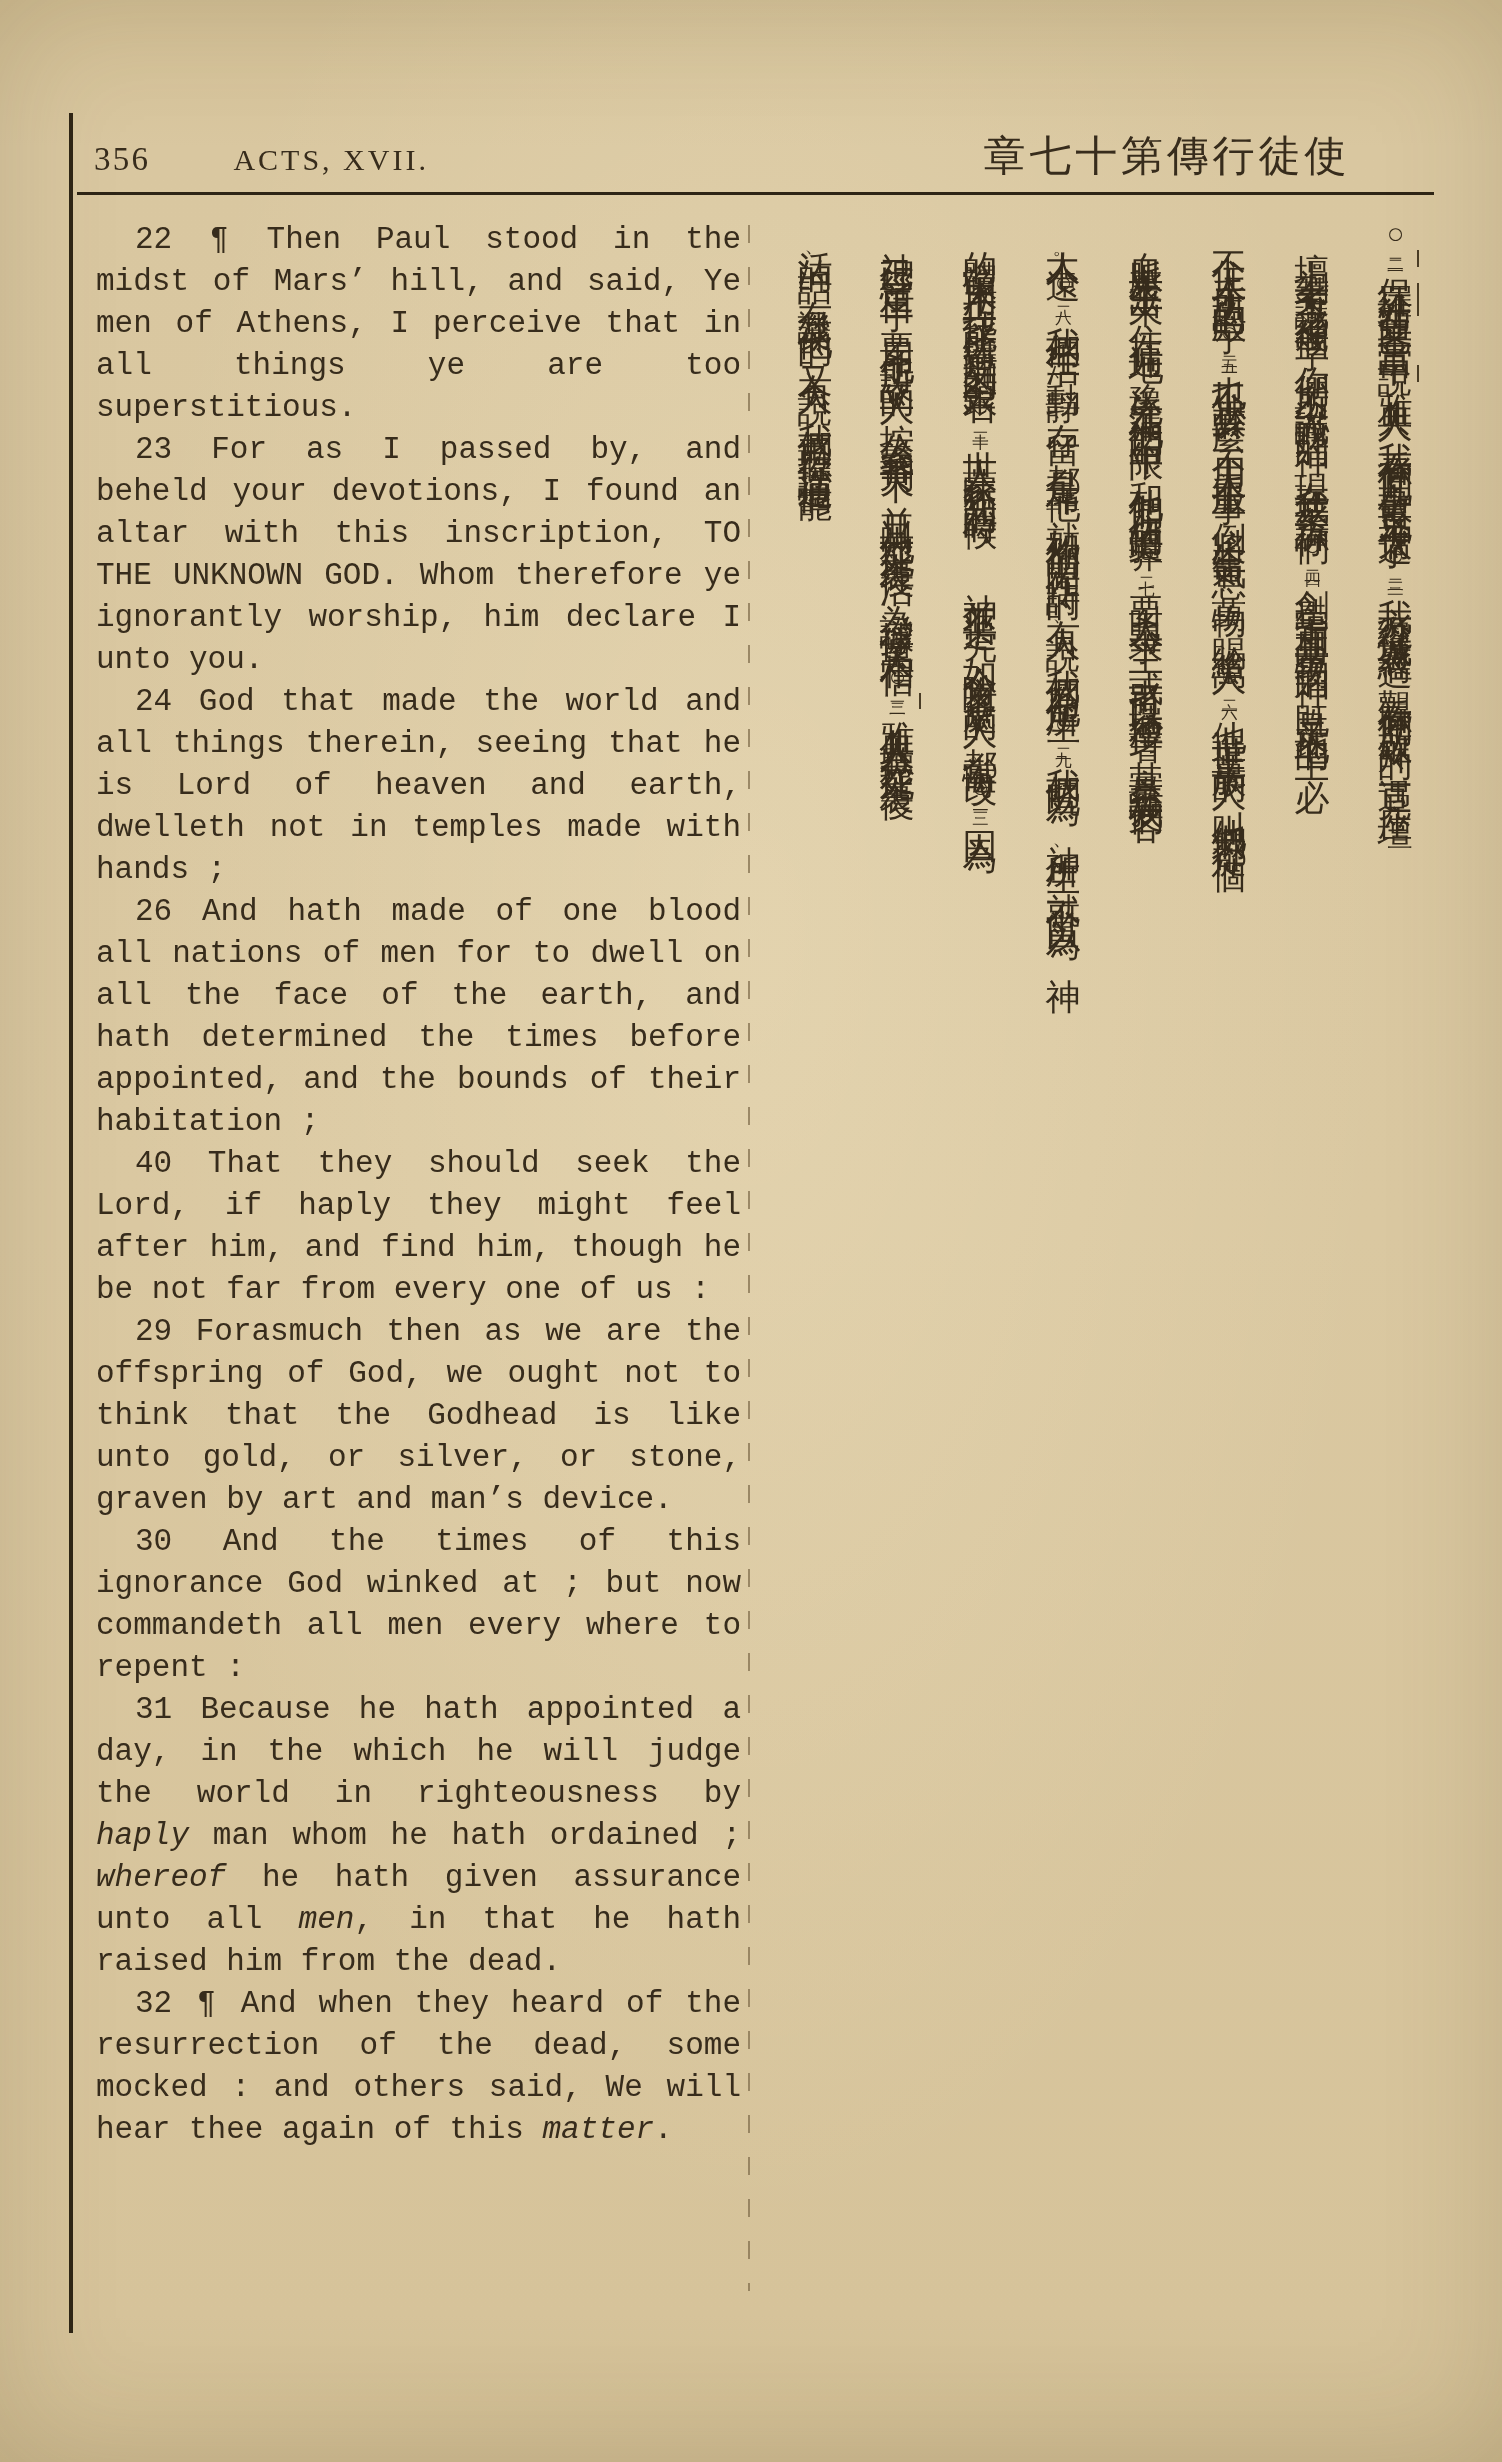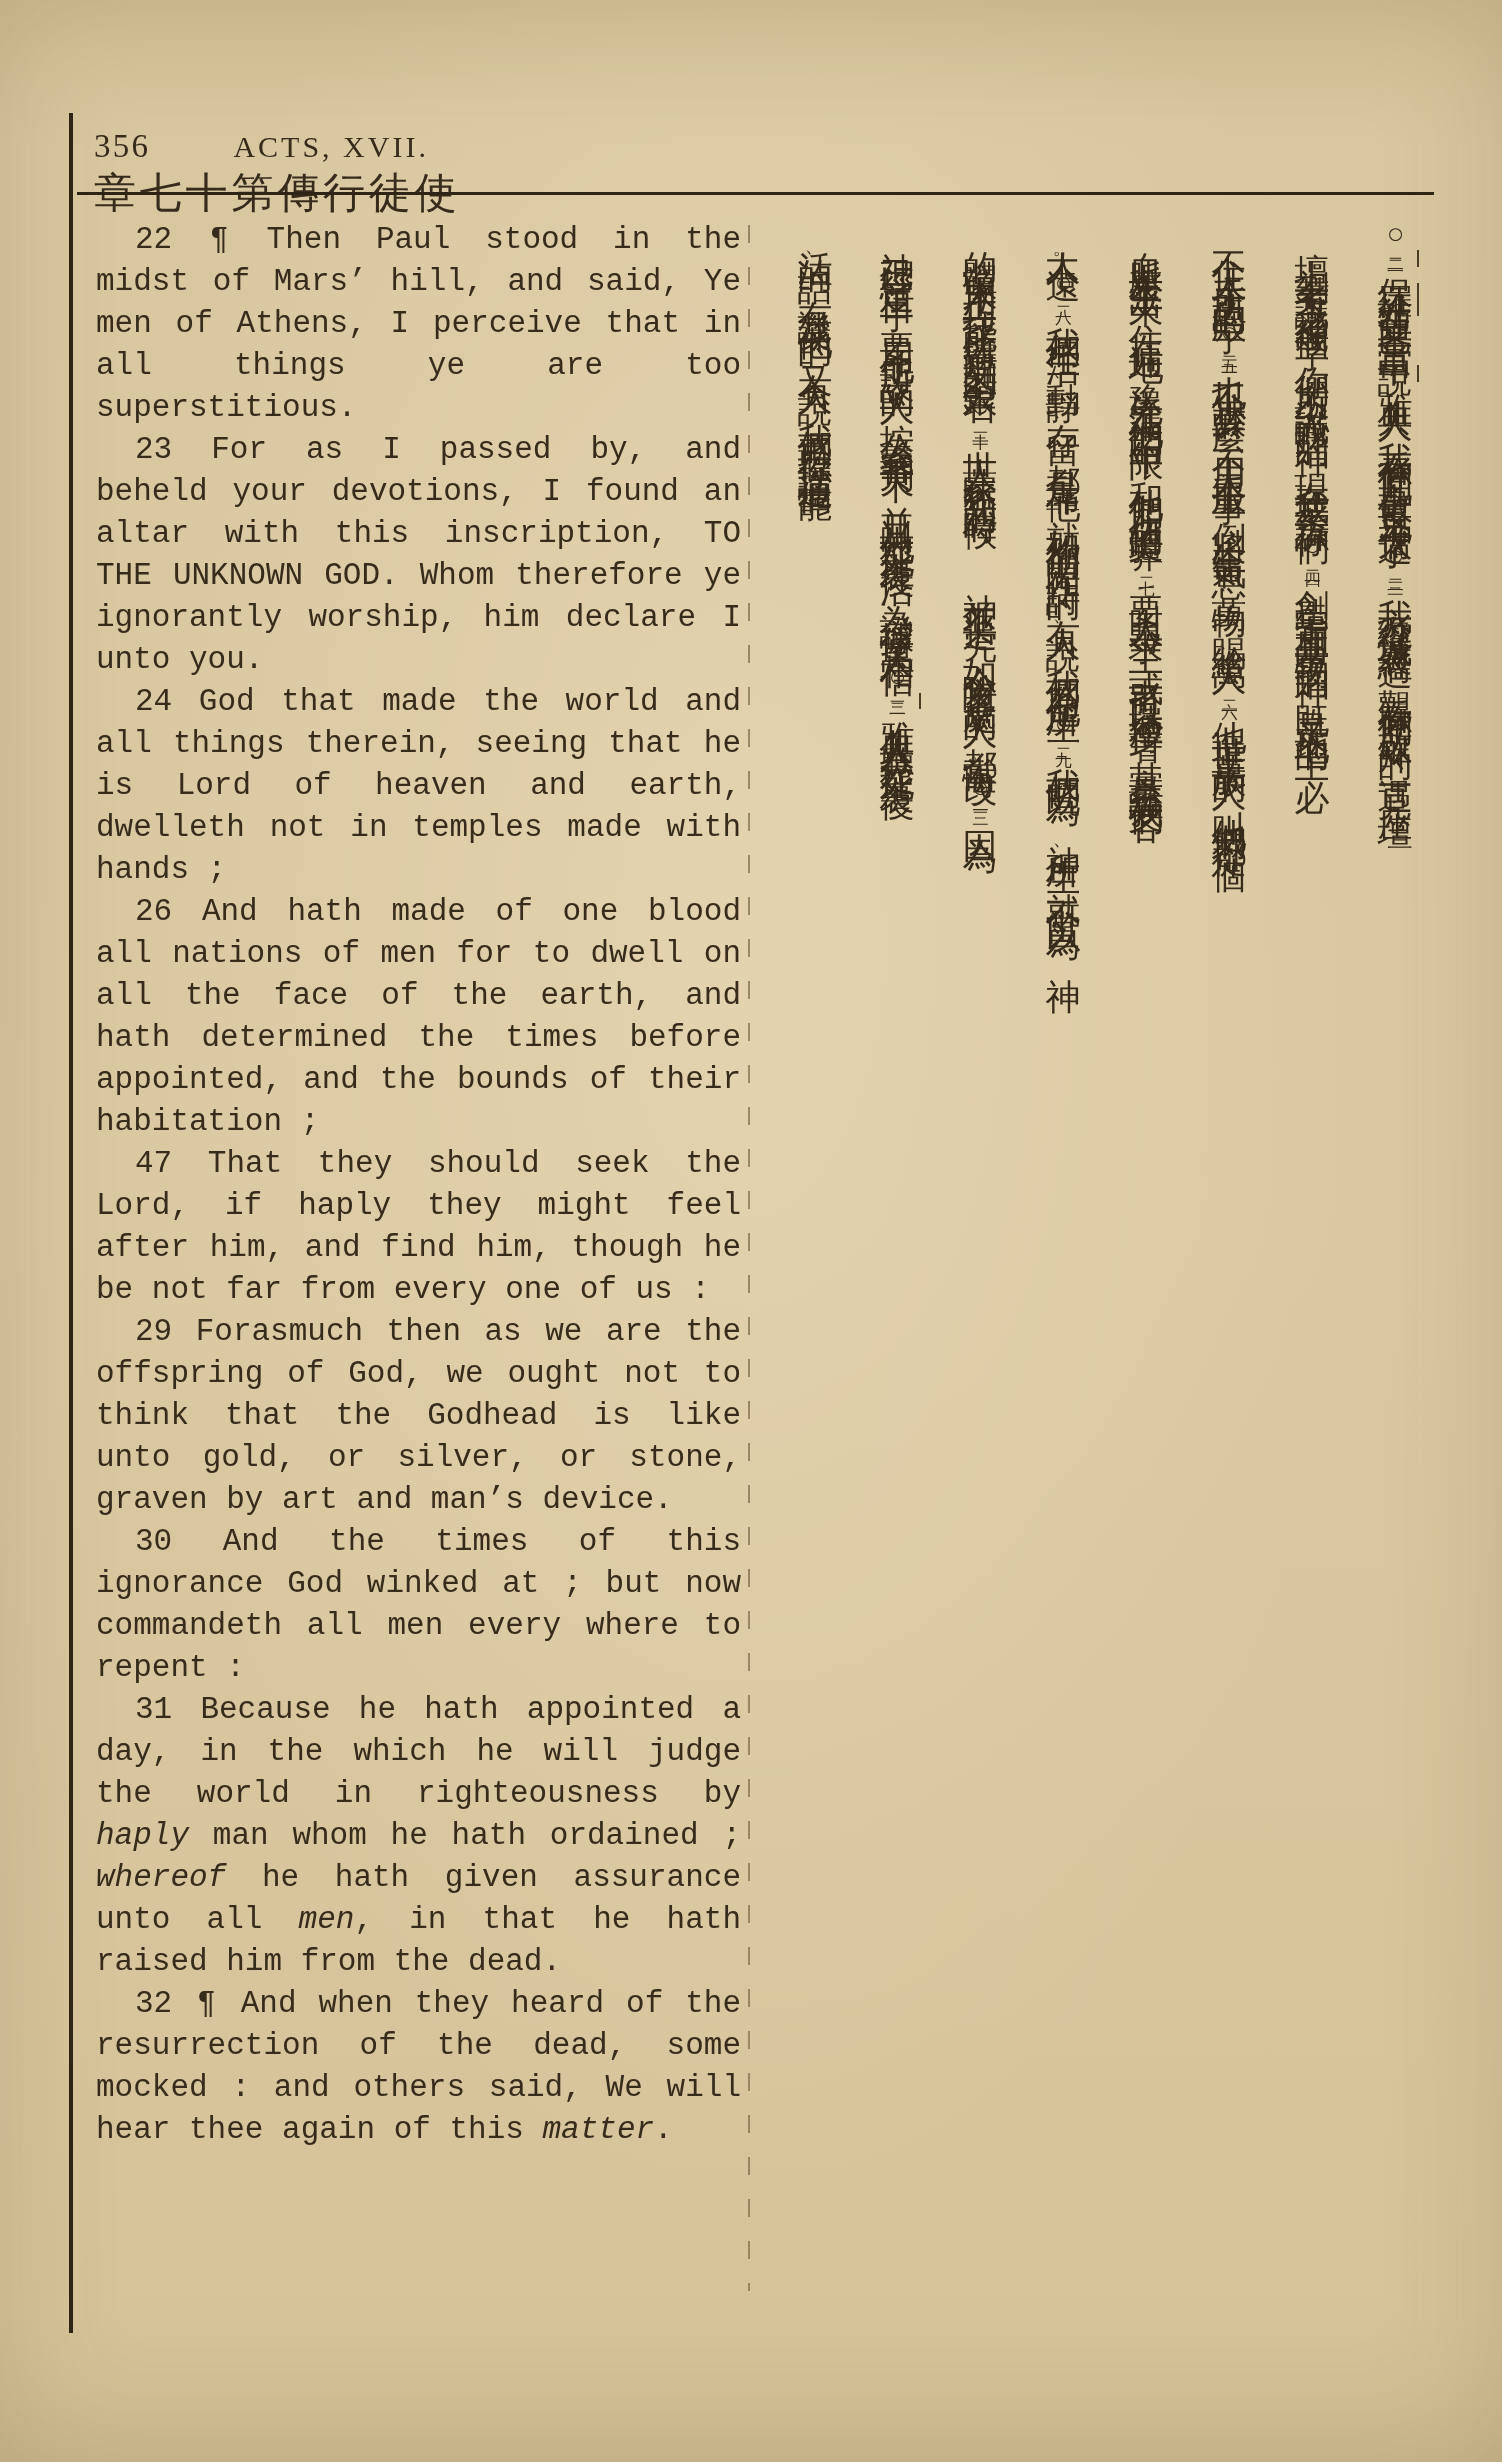--- a/index.html
+++ b/index.html
@@ -16,21 +16,21 @@
   .page::after{
     content:"";position:absolute;inset:0;pointer-events:none;
     box-shadow:inset 0 0 120px rgba(90,70,40,0.18);
   }
   .left-rule{
     position:absolute;left:69px;top:113px;width:3.8px;height:2220px;
     background:#2e2516;
   }
   .header{
     position:absolute;left:94px;right:62px;top:128px;
-    display:flex;justify-content:space-between;align-items:baseline;flex-direction:column;
+    display:flex;justify-content:space-between;align-items:baseline;
   }
   .header-left{display:flex;gap:83px;align-items:baseline;}
   .page-number{font-size:33px;letter-spacing:2.3px;}
   .book-title{font-size:30px;letter-spacing:3px;text-align:right;}
   .zh-title{
     font-size:42px;letter-spacing:3.8px;margin-right:90px;
     font-family:"DejaVu Serif","Liberation Serif",serif;
   }
   .header-rule{
     position:absolute;left:77px;top:192px;width:1357px;height:3px;
@@ -75,21 +75,21 @@
     <span class="zh-title">章七十第傳行徒使</span>
   </div>
 
   <div class="header-rule"></div>
 
   <div class="english-column">
       <p class="verse"><span class="v-num">22</span> <span class="pilcrow">¶</span> Then Paul stood in the midst of Mars’ hill, and said, Ye men of Athens, I perceive that in all things ye are too superstitious.</p>
       <p class="verse"><span class="v-num">23</span> For as I passed by, and beheld your devotions, I found an altar with this inscription, TO THE UNKNOWN GOD. Whom therefore ye ignorantly worship, him declare I unto you.</p>
       <p class="verse"><span class="v-num">24</span> God that made the world and all things therein, seeing that he is Lord of heaven and earth, dwelleth not in temples made with hands ;</p>
       <p class="verse"><span class="v-num">26</span> And hath made of one blood all nations of men for to dwell on all the face of the earth, and hath determined the times before appointed, and the bounds of their habitation ;</p>
-      <p class="verse"><span class="v-num">47</span> That they should seek the Lord, if haply they might feel after him, and find him, though he be not far from every one of us :</p>
+      <p class="verse"><span class="v-num">40</span> That they should seek the Lord, if haply they might feel after him, and find him, though he be not far from every one of us :</p>
       <p class="verse"><span class="v-num">29</span> Forasmuch then as we are the offspring of God, we ought not to think that the Godhead is like unto gold, or silver, or stone, graven by art and man’s device.</p>
       <p class="verse"><span class="v-num">30</span> And the times of this ignorance God winked at ; but now commandeth all men every where to repent :</p>
       <p class="verse"><span class="v-num">31</span> Because he hath appointed a day, in the which he will judge the world in righteousness by <i>haply</i> man whom he hath ordained ; <i>whereof</i> he hath given assurance unto all <i>men</i>, in that he hath raised him from the dead.</p>
       <p class="verse"><span class="v-num">32</span> <span class="pilcrow">¶</span> And when they heard of the resurrection of the dead, some mocked : and others said, We will hear thee again of this <i>matter</i>.</p>
     </div>
 
   <div class="column-divider"></div>
 
   <div class="chinese-block">
       <div class="zh-col"><span class="verse-no">○二二</span><span class="pn">保羅</span>站在<span class="pn">亞畧巴古</span>當中說<span class="punct">、</span><span class="pn">雅典</span>人<span class="punct">、</span>我看你們凡事敬畏鬼神太過了<span class="punct">。</span><span class="verse-no">○二三</span>我方纔從城裏經過<span class="punct">、</span>觀看你們所敬拜的<span class="punct">、</span>遇見一座壇<span class="punct">、</span></div>

